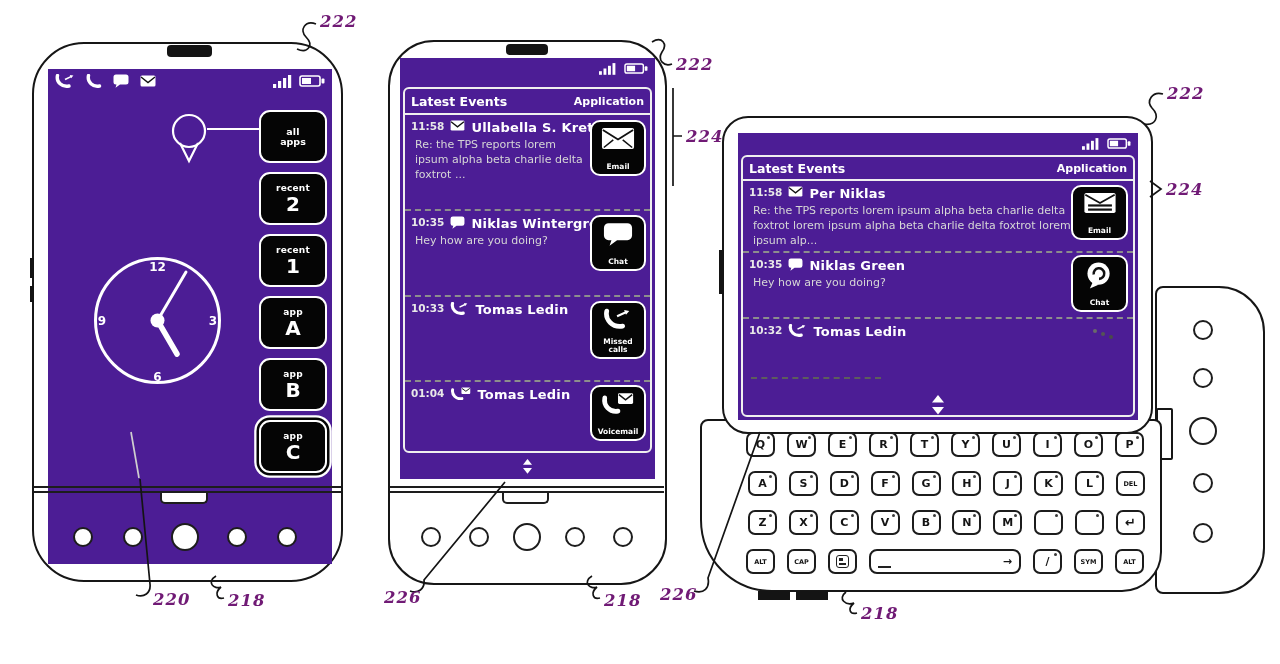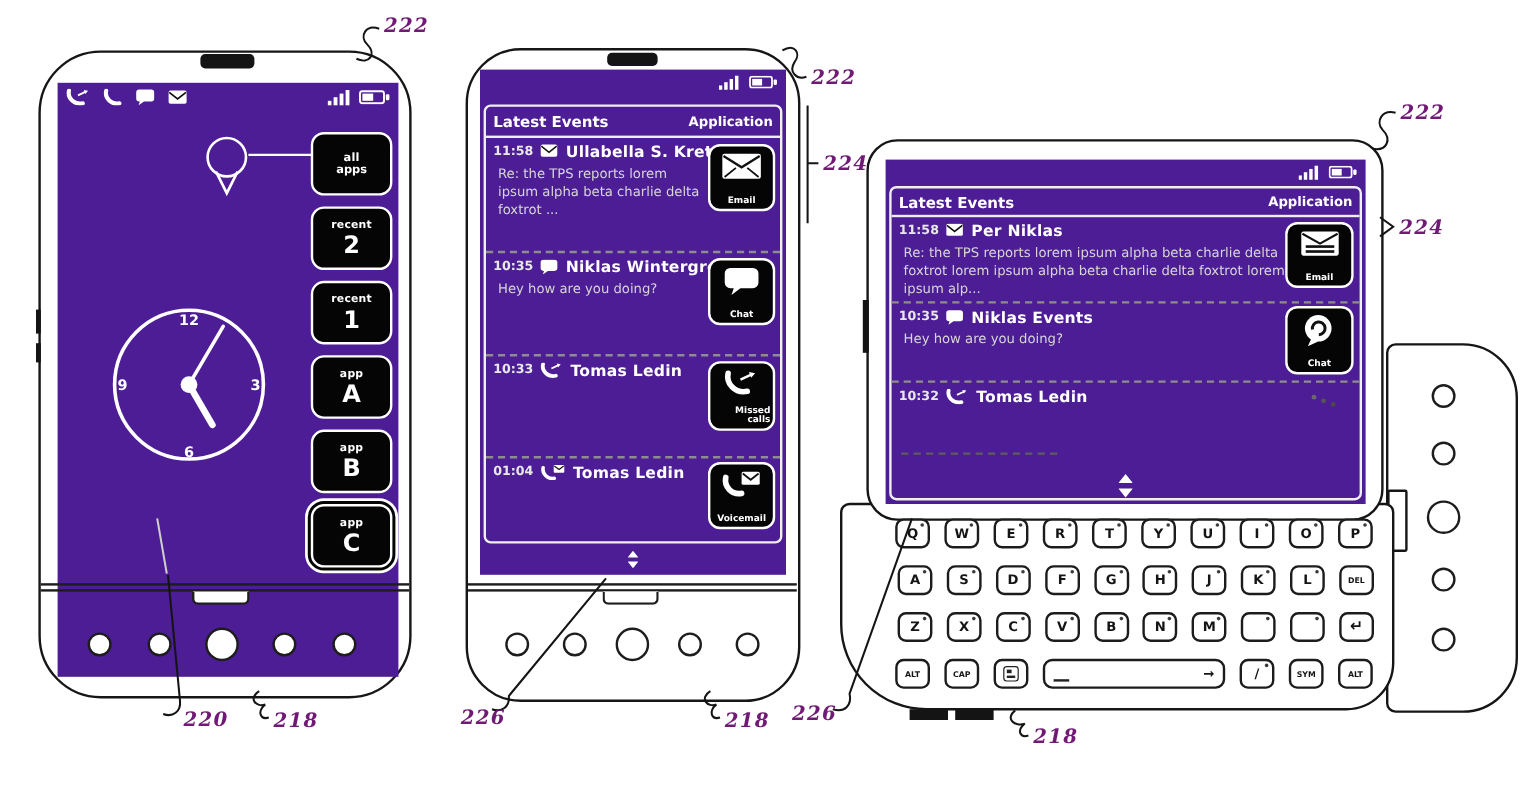--- a/index.html
+++ b/index.html
@@ -33,21 +33,21 @@
   .lhead{display:flex;justify-content:space-between;align-items:center;border-bottom:2.5px solid #efefef;padding:0 6px;flex:none}
   .lhead .hl1{font-size:12.5px;font-weight:700}
   .lhead .hl2{font-size:11px;font-weight:700}
   .erow{position:relative;padding:5px 6px 2px 6px}
   .erow.dash{border-top:2.5px dashed #8d8d8d}
   .ev-head{display:flex;gap:6px}
   .ev-time{font-size:10.5px;font-weight:700;color:#e8e8e8}
   .ev-name{font-size:13px;font-weight:700;letter-spacing:.2px}
   .ev-text{font-size:11px;color:#d6d6d6;line-height:1.35;margin:3px 0 0 4px}
   .abtn{position:absolute;border:2.4px solid #fff;border-radius:10px;background:#050505;display:flex;flex-direction:column;align-items:center;justify-content:space-between;padding:5px 2px 3px 2px}
-  .abtn .albl{font-size:7.5px;font-weight:700;text-align:right;line-height:1.1}
+  .abtn .albl{font-size:7.5px;font-weight:700;text-align:center;line-height:1.1}
   .scrollic{position:absolute}
   .fadeline{position:absolute;border-top:2px dashed #5d5d5d}
   .fadedots{position:absolute;width:4px;height:4px;border-radius:50%;background:#6a6a6a;box-shadow:8px 3px 0 #555,16px 6px 0 #4a4a4a}
   
   .krow{position:absolute;display:flex;justify-content:space-between;z-index:30}
   .key{position:relative;width:29px;height:25px;border:2.2px solid #1c1c1c;border-radius:7px;background:#fff;color:#141414;display:flex;align-items:center;justify-content:center;font-size:11px;font-weight:700}
   .key.dot::after{content:"";position:absolute;top:2px;right:3px;width:3px;height:3px;border-radius:50%;background:#3a3a3a}
   .key.fn{font-size:6.5px;letter-spacing:0}
   .key.enter{font-size:13px}
   .key.space{width:152px;border-radius:8px;justify-content:flex-end;padding-right:7px}
@@ -405,21 +405,21 @@
             </svg>
           <span class="albl">Email</span>
         </div>
       </div>
       <div class="erow dash" style="height:66px">
         <div class="ev-head">
           <span class="ev-time">10:35</span>
           <svg class="ic" width="15" height="13">
               <use href="#bub-s"></use>
             </svg>
-          <span class="ev-name">Niklas Events</span>
+          <span class="ev-name">Niklas Green</span>
         </div>
         <div class="ev-text" style="width:300px">Hey how are you doing?</div>
         <div class="abtn" style="top:2px;right:5px;width:57px;height:57px">
           <svg class="ic" width="29" height="27">
               <use href="#bub3"></use>
             </svg>
           <span class="albl">Chat</span>
         </div>
       </div>
       <div class="erow dash" style="height:48px">

